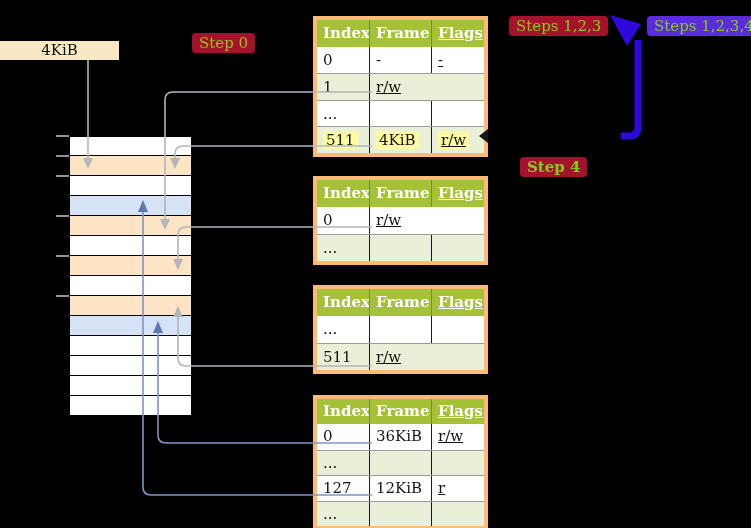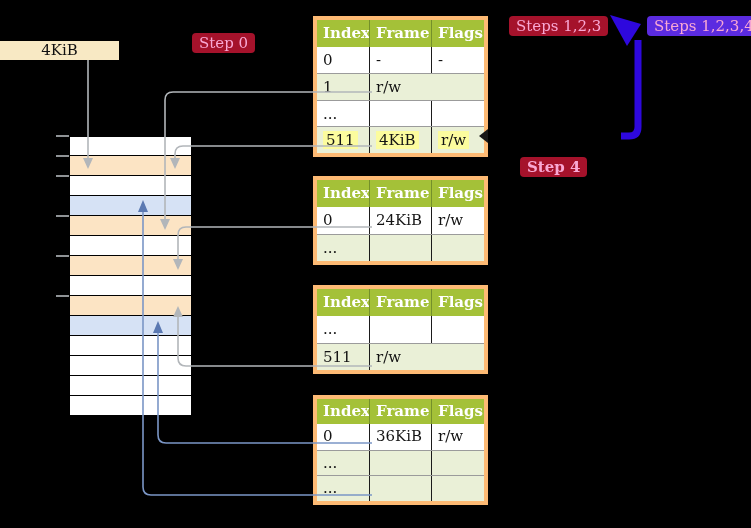--- a/index.html
+++ b/index.html
@@ -13,21 +13,21 @@
   
   .legend-box{
     position:absolute;left:0;top:41px;width:119px;height:19px;
     background:var(--legend_cream);color:#111;
     font-size:15px;line-height:19px;text-align:center;
   }
 
   
   .pill{
     position:absolute;height:20px;line-height:20px;padding:0 7px;
-    border-radius:4px;color:#f9a8d4;font-size:15px;white-space:nowrap;
+    border-radius:4px;color:#84cc16;font-size:15px;white-space:nowrap;
   }
   .pill.red{background:var(--step_red);}
   .pill.purple{background:var(--step_purple);}
   #pill-step0{left:192px;top:33px;}
   #pill-steps123{left:509px;top:16px;}
   #pill-steps1234{left:647px;top:16px;}
   #pill-step4{left:520px;top:157px;font-weight:bold;}
 
   
   .memcol{position:absolute;left:70px;top:136px;width:121px;}
@@ -49,21 +49,21 @@
   #ptable-3{top:285px;--rh:27px;}
   #ptable-4{top:395px;--rh:25.4px;}
   .prow{display:flex;height:var(--rh);box-sizing:border-box;}
   .prow.head{background:var(--header_olive);color:#fff;font-weight:bold;}
   .prow.body{background:#fff;}
   .prow.body.shaded{background:var(--row_green);}
   .prow.body + .prow.body{border-top:1px solid #9b9b9b;}
   .pcell{box-sizing:border-box;padding:0 0 0 6px;line-height:var(--rh);overflow:hidden;white-space:nowrap;}
   .pcell.c0{width:53px;}
   .pcell.c1{width:62px;}
-  .pcell.c2{width:52px;}
+  .pcell.c2{width:52px;text-decoration:underline;}
   .prow.head .pcell.c0,.prow.head .pcell.c1{border-right:1px solid #74902a;}
   .prow.body .pcell.c0,.prow.body .pcell.c1{border-right:1px solid #1b1b1b;}
   .hl{background:var(--highlight_yellow);padding:0 3px;}
 
   
   svg.overlay{position:absolute;left:0;top:0;z-index:5;pointer-events:none;}
   .gline{fill:none;stroke:var(--connector_gray);stroke-width:1.6;}
   .ghead{fill:var(--connector_gray);}
   .bline{fill:none;stroke:var(--connector_blue);stroke-width:1.6;}
   .bhead{fill:var(--connector_blue_head);}
@@ -133,21 +133,20 @@
       </div>
     </div>
   <div class="ptable" id="ptable-2">
       <div class="prow head">
         <div class="pcell c0">Index</div>
         <div class="pcell c1">Frame</div>
         <div class="pcell c2">Flags</div>
       </div>
       <div class="prow body">
         <div class="pcell c0">0</div>
-        <div class="pcell c1">24KiB</div>
         <div class="pcell c2">r/w</div>
       </div>
       <div class="prow body shaded">
         <div class="pcell c0">...</div>
         <div class="pcell c1"></div>
         <div class="pcell c2"></div>
       </div>
     </div>
   <div class="ptable" id="ptable-3">
       <div class="prow head">
@@ -173,20 +172,25 @@
       </div>
       <div class="prow body">
         <div class="pcell c0">0</div>
         <div class="pcell c1">36KiB</div>
         <div class="pcell c2">r/w</div>
       </div>
       <div class="prow body shaded">
         <div class="pcell c0">...</div>
         <div class="pcell c1"></div>
         <div class="pcell c2"></div>
+      </div>
+      <div class="prow body">
+        <div class="pcell c0">127</div>
+        <div class="pcell c1">12KiB</div>
+        <div class="pcell c2">r</div>
       </div>
       <div class="prow body shaded">
         <div class="pcell c0">...</div>
         <div class="pcell c1"></div>
         <div class="pcell c2"></div>
       </div>
     </div>
 
   <svg class="overlay" width="751" height="528" viewBox="0 0 751 528">
 

